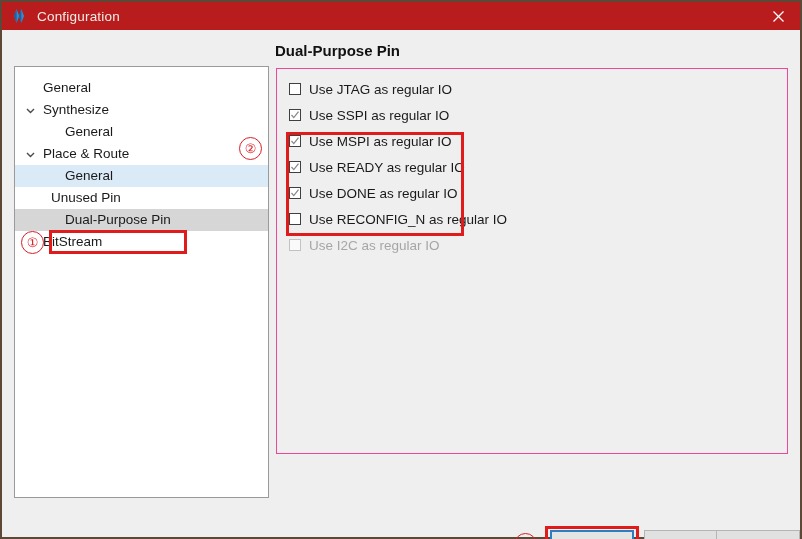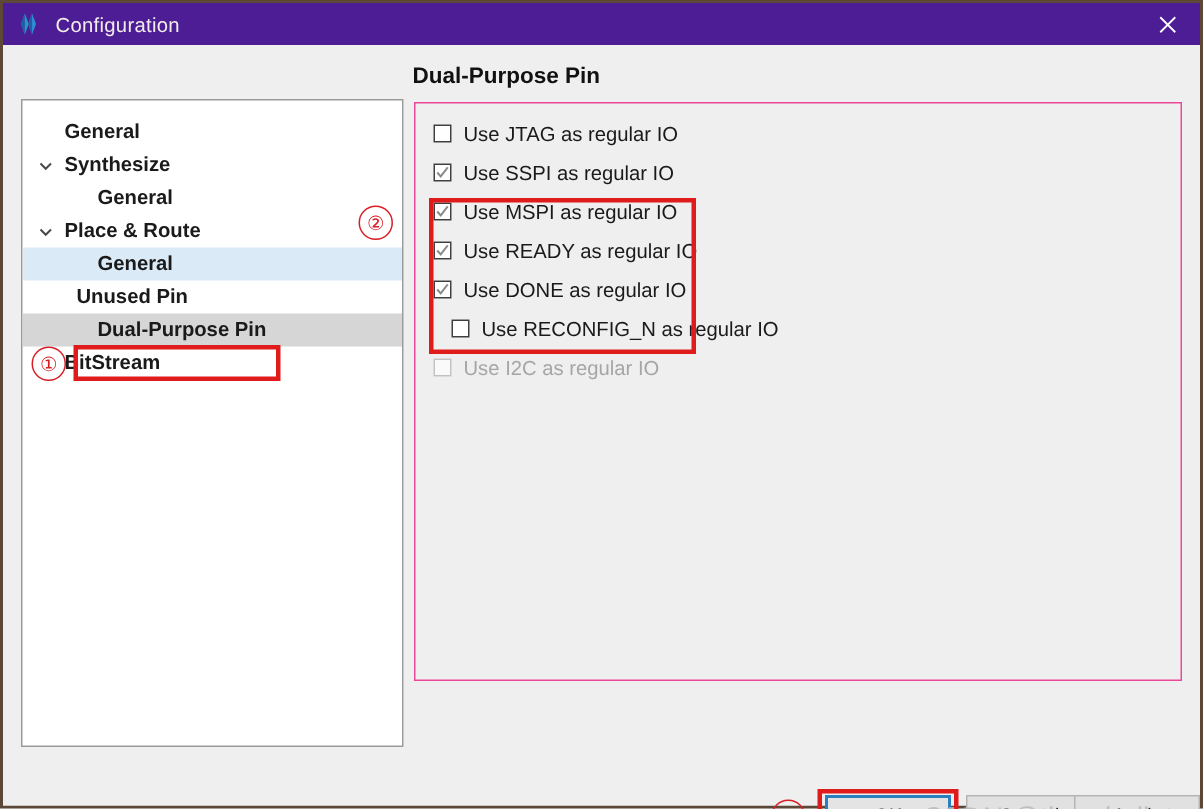--- a/index.html
+++ b/index.html
@@ -24,21 +24,21 @@
     border: 2px solid #5d4737;
     background: #efefef;
   }
 
   
   #titlebar {
     position: absolute;
     left: 0; top: 0;
     width: 798px;
     height: 28px;
-    background: #4c1d95;
+    background: #b91c1c;
     display: flex;
     align-items: center;
   }
   #app-icon {
     width: 20px;
     height: 20px;
     margin-left: 7px;
     margin-right: 8px;
     position: relative;
     flex: 0 0 auto;
@@ -83,21 +83,20 @@
     overflow: hidden;
   }
   .tree-row {
     position: relative;
     height: 22px;
     line-height: 22px;
     font-size: 13.5px;
     color: #1a1a1a;
     white-space: nowrap;
     cursor: default;
-    font-weight: bold;
   }
   .tree-row .lbl { position: relative; }
   .tree-row.sel-blue  { background: #dbeaf7; }
   .tree-row.sel-gray  { background: #d6d6d6; }
   .twisty {
     position: absolute;
     left: 8px;
     top: 0;
     width: 14px;
     height: 22px;
@@ -292,21 +291,21 @@
             <span>Use READY as regular IO</span>
           </div>
           <div class="cb-row" style="top: 114px;">
             <span class="cb-box">
               <svg width="10" height="10" viewBox="0 0 10 10">
                 <polyline points="1.5,5 3.8,7.6 8.5,1.6" fill="none" stroke="#8a8a8a" stroke-width="1.3"></polyline>
               </svg>
             </span>
             <span>Use DONE as regular IO</span>
           </div>
-          <div class="cb-row" style="top: 140px; padding-left: 12px;">
+          <div class="cb-row" style="top: 140px;">
             <span class="cb-box"></span>
             <span>Use RECONFIG_N as regular IO</span>
           </div>
           <div class="cb-row disabled" style="top: 166px;">
             <span class="cb-box"></span>
             <span>Use I2C as regular IO</span>
           </div>
         </div>
     </div>
 

